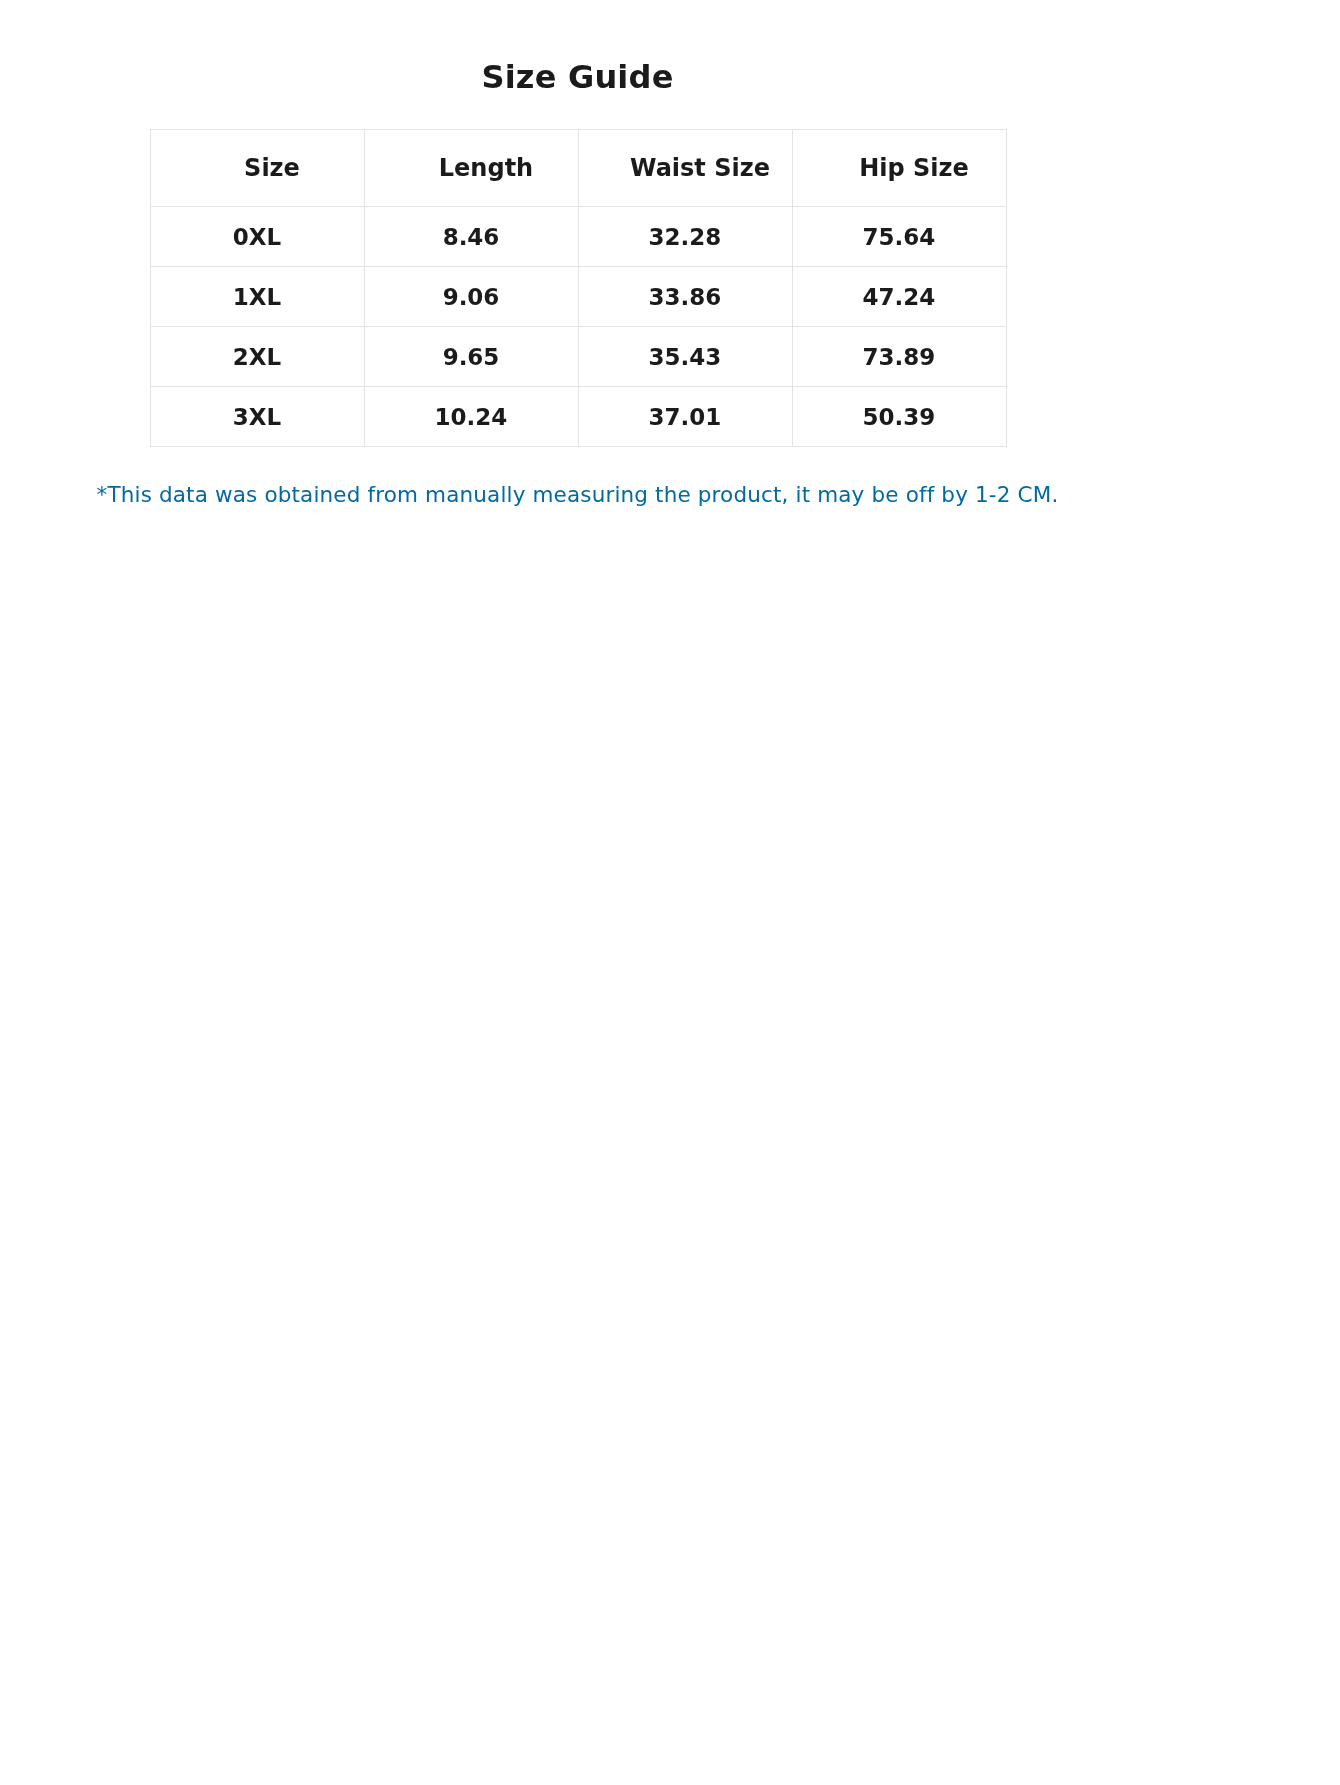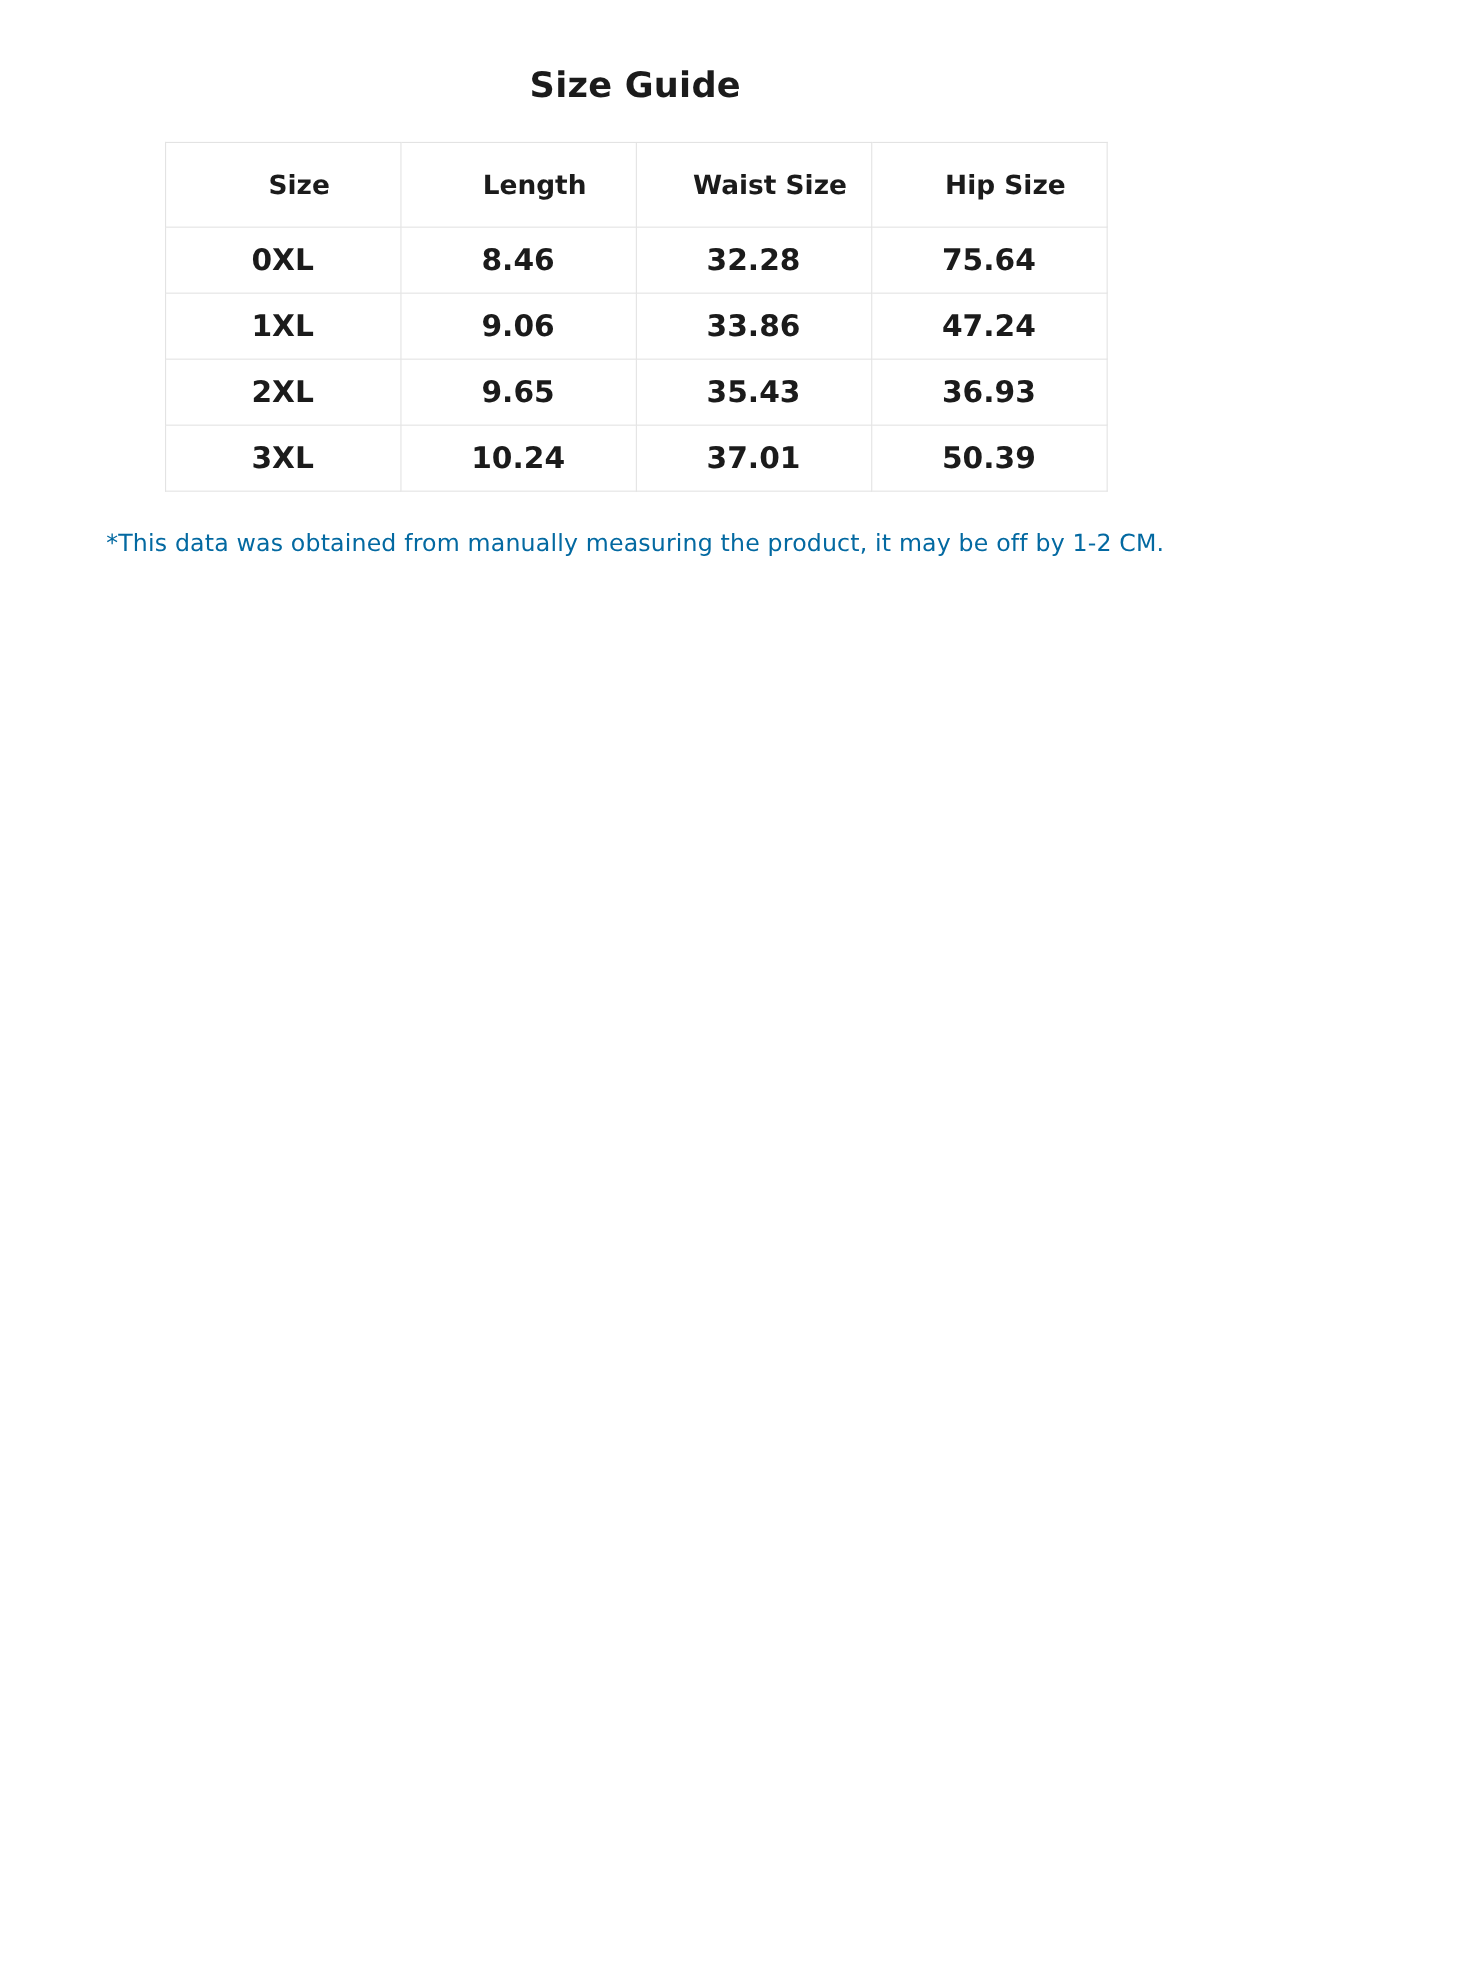--- a/index.html
+++ b/index.html
@@ -41,21 +41,21 @@
     border-collapse: collapse;
     table-layout: fixed;
   }
   table.size-table th,
   table.size-table td {
     border: 1px solid #e3e3e3;
     text-align: center;
     vertical-align: middle;
     height: 59px;
     padding: 0;
-    font-size: 27px;
+    font-size: 23px;
     color: #1b1b1b;
   }
   table.size-table thead th {
     font-weight: bold;
     font-size: 24px;
     height: 76px;
     padding-left: 30px;
   }
   table.size-table tbody td {
     font-weight: bold;
@@ -110,21 +110,21 @@
         <tr>
           <td class="size-cell">1XL</td>
           <td>9.06</td>
           <td>33.86</td>
           <td>47.24</td>
         </tr>
         <tr>
           <td class="size-cell">2XL</td>
           <td>9.65</td>
           <td>35.43</td>
-          <td>36.93</td>
+          <td>73.89</td>
         </tr>
         <tr>
           <td class="size-cell">3XL</td>
           <td>10.24</td>
           <td>37.01</td>
           <td>50.39</td>
         </tr>
       </tbody>
     </table>
   </div>

